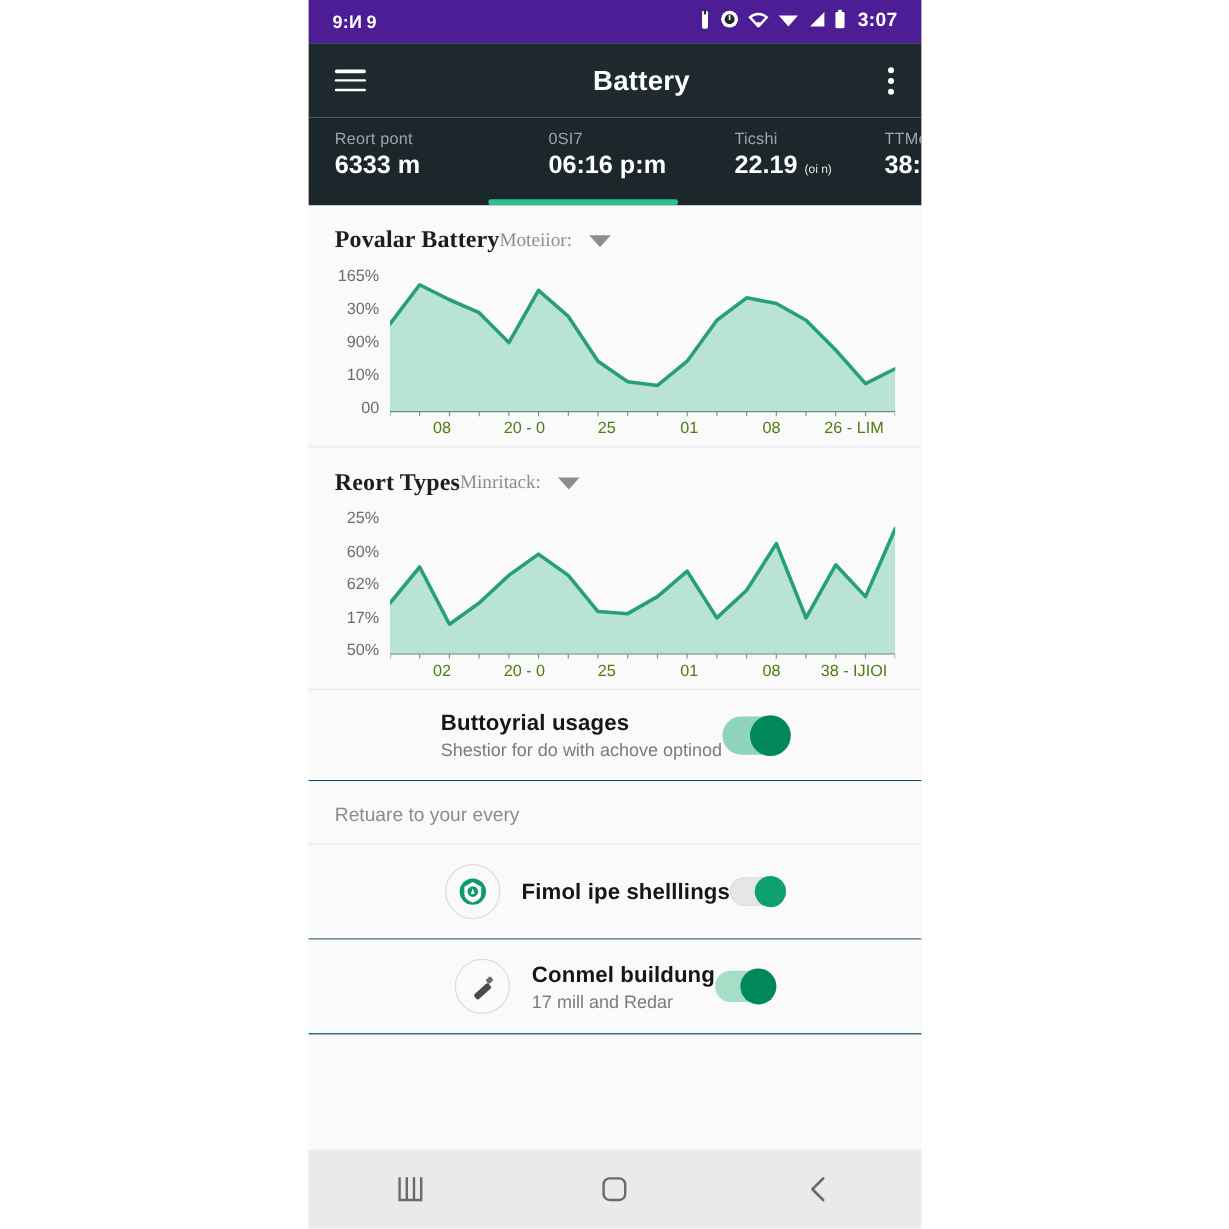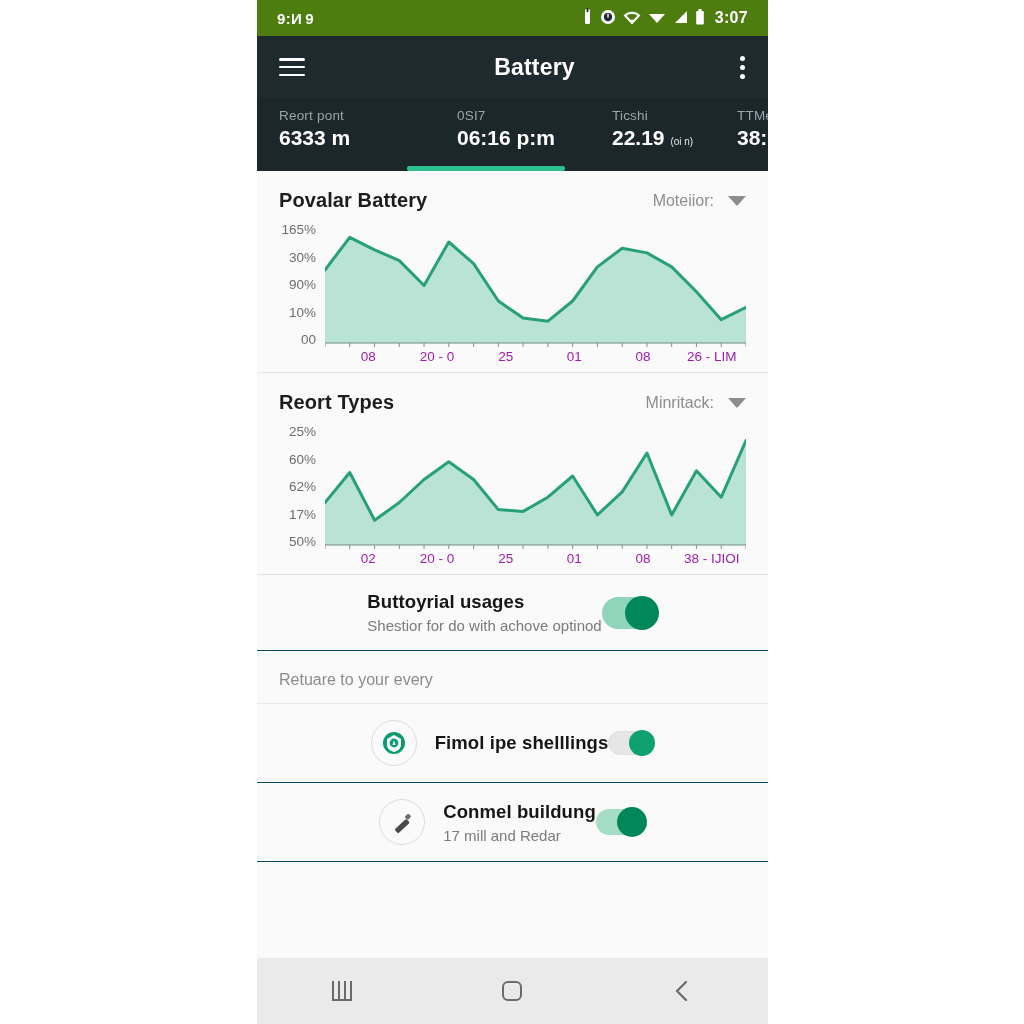--- a/index.html
+++ b/index.html
@@ -12,21 +12,21 @@
   .stage{position:relative;width:1024px;height:1024px;}
 
   
   .phone{
     position:absolute;left:257px;top:0;width:511px;height:1024px;
     background:#fafafa;overflow:hidden;
   }
 
   
   .statusbar{
-    height:36px;background:#4d7c0f;color:#ffffff;
+    height:36px;background:#4c1d95;color:#ffffff;
     display:flex;align-items:center;justify-content:space-between;
     padding:8px 20px;box-sizing:border-box;
     font-size:15px;font-weight:bold;letter-spacing:.3px;
   }
   .sb-right{display:flex;align-items:center;gap:7px;}
   .sb-ic{display:inline-block;}
   .sb-time{font-size:16px;font-weight:bold;margin-left:3px;}
 
   
   .appbar{
@@ -59,41 +59,42 @@
   .stat-value{font-size:21px;color:#ffffff;font-weight:bold;margin-top:3px;white-space:nowrap;}
   .stat-value .sub{font-size:10px;font-weight:normal;color:#dfe6e8;}
   .tab-underline{
     position:absolute;left:150px;bottom:0;width:158px;height:5px;
     background:#2ec08c;border-radius:2px;
   }
 
   
   .card{background:#fafafa;border-bottom:1px solid #e4e4e4;}
   .card-head{
-    display:flex;align-items:center;justify-content:space-between;
+    display:flex;align-items:center;
     padding:18px 22px 4px 22px;
+    font-family:Liberation Serif, serif;
   }
   .card-title{font-size:20px;font-weight:bold;color:#1d1d1d;letter-spacing:.1px;}
   .card-sel{display:flex;align-items:center;gap:14px;color:#8d8d8d;font-size:16px;}
   .caret{width:0;height:0;border-left:9px solid transparent;border-right:9px solid transparent;
     border-top:10px solid #8d8d8d;}
 
   .chart-wrap{position:relative;padding:6px 22px 8px 22px;}
   .chart-row{display:flex;}
   .yaxis{
     width:46px;flex:0 0 auto;display:flex;flex-direction:column;
     justify-content:space-between;align-items:flex-end;
     padding-right:9px;box-sizing:border-box;
     font-size:13.5px;color:#6d6d6d;
   }
   .plot{flex:1 1 auto;position:relative;}
   .plot svg{display:block;width:100%;}
   .xaxis{
     display:flex;margin-left:55px;margin-top:2px;
-    font-size:13.5px;color:#a21caf;
+    font-size:13.5px;color:#4d7c0f;
   }
   .xaxis span{flex:1 1 0;text-align:center;white-space:nowrap;}
 
   
   .row{
     display:flex;align-items:center;justify-content:center;
     padding:16px 22px;border-bottom:1px solid #0c4a6e;background:#fafafa;
     box-sizing:border-box;
   }
   .row-left{display:flex;align-items:center;gap:18px;min-width:0;}

